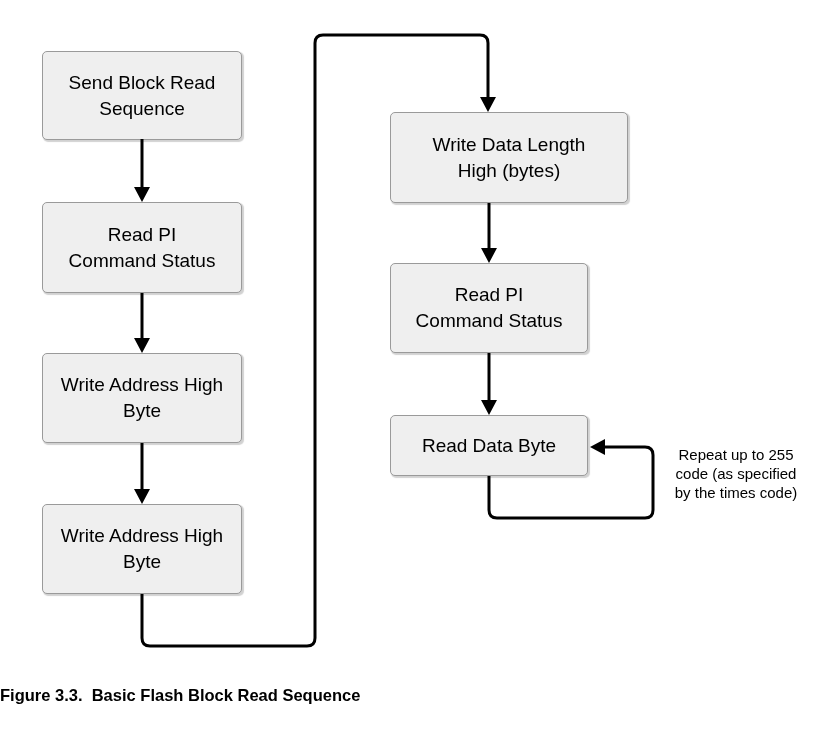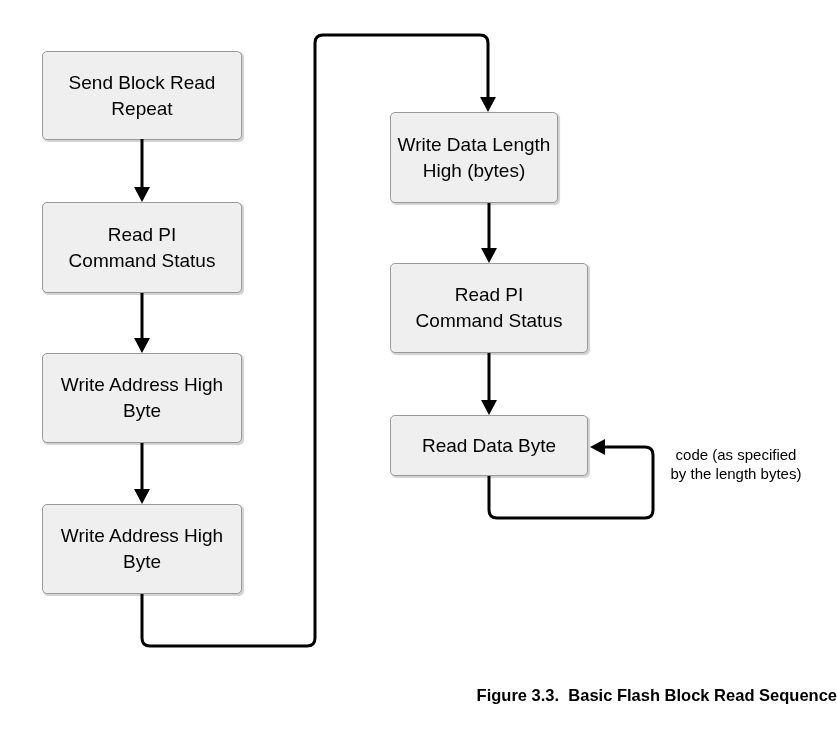--- a/index.html
+++ b/index.html
@@ -37,21 +37,21 @@
     font-size:19px;
     line-height:26px;
   }
   .node .line{display:block;}
   
   .n1{left:42px;top:51px;width:200px;height:89px;}
   .n2{left:42px;top:202px;width:200px;height:91px;}
   .n3{left:42px;top:353px;width:200px;height:90px;}
   .n4{left:42px;top:504px;width:200px;height:90px;}
   
-  .n5{left:390px;top:112px;width:168px;height:91px;}
+  .n5{left:390px;top:112px;width:238px;height:91px;}
   .n6{left:390px;top:263px;width:198px;height:90px;}
   .n7{left:390px;top:415px;width:198px;height:61px;text-align:center;}
 
   .wires{
     position:absolute;
     left:0;top:0;
     width:837px;height:732px;
     pointer-events:none;
   }
   .wire{
@@ -71,34 +71,34 @@
     text-align:center;
     font-size:15px;
     line-height:19px;
   }
   .annotation .line{display:block;}
   .caption{
     position:absolute;
     left:0;
     top:686px;
     width:837px;
-    text-align:right;
+    text-align:left;
     font-weight:bold;
     font-size:16.5px;
     white-space:pre;
   }
 </style>
 </head>
 <body>
 
 <div class="canvas">
 
   <div class="node n1">
     <span class="line">Send Block Read</span>
-    <span class="line">Repeat</span>
+    <span class="line">Sequence</span>
   </div>
   <div class="node n2">
     <span class="line">Read PI</span>
     <span class="line">Command Status</span>
   </div>
   <div class="node n3">
     <span class="line">Write Address High</span>
     <span class="line">Byte</span>
   </div>
   <div class="node n4">
@@ -148,19 +148,20 @@
       <polygon class="arrowhead" points="480,97 496,97 488,112"></polygon>
     </g>
 
     <g>
       <path class="wire" d="M 489 476 L 489 510 Q 489 518 497 518 L 645 518 Q 653 518 653 510 L 653 455 Q 653 447 645 447 L 605 447"></path>
       <polygon class="arrowhead" points="605,439 605,455 590,447"></polygon>
     </g>
   </svg>
 
   <div class="annotation">
+    <span class="line">Repeat up to 255</span>
     <span class="line">code (as specified</span>
-    <span class="line">by the length bytes)</span>
+    <span class="line">by the times code)</span>
   </div>
 
   <div class="caption">Figure 3.3.  Basic Flash Block Read Sequence</div>
 
 </div>
 
 </body></html>

